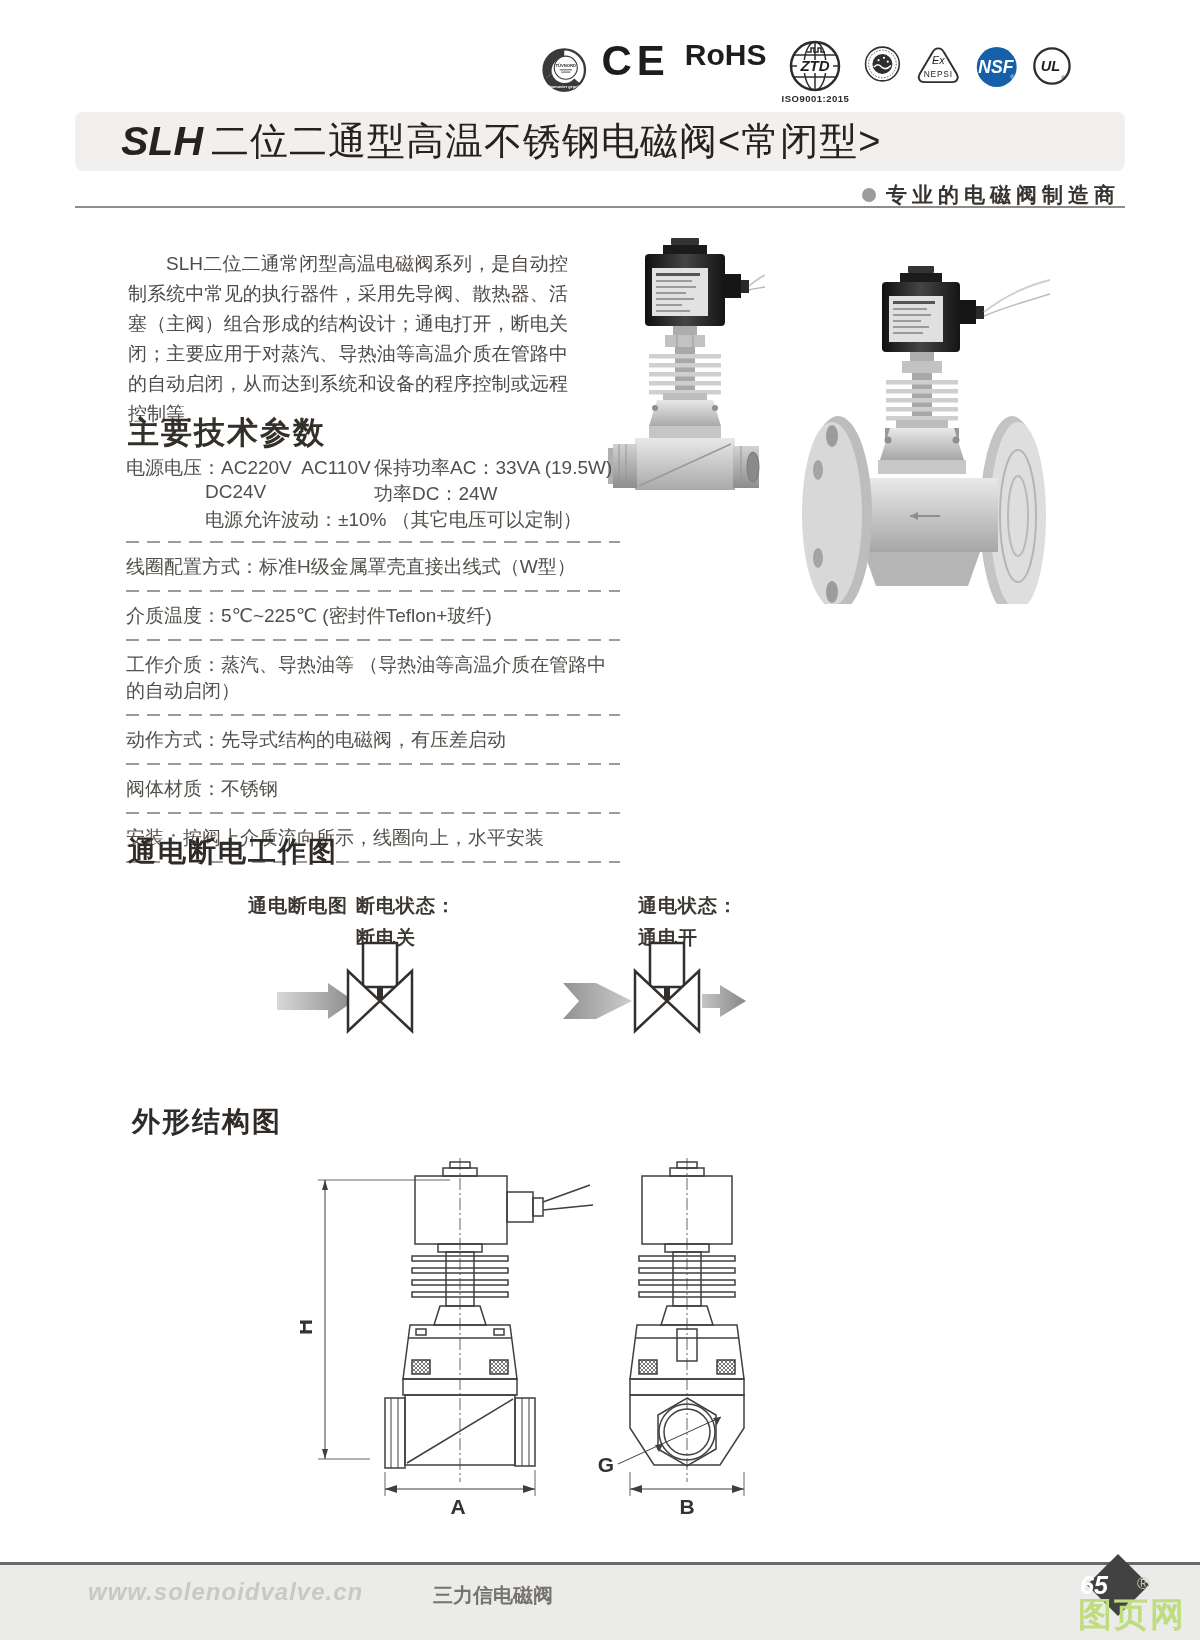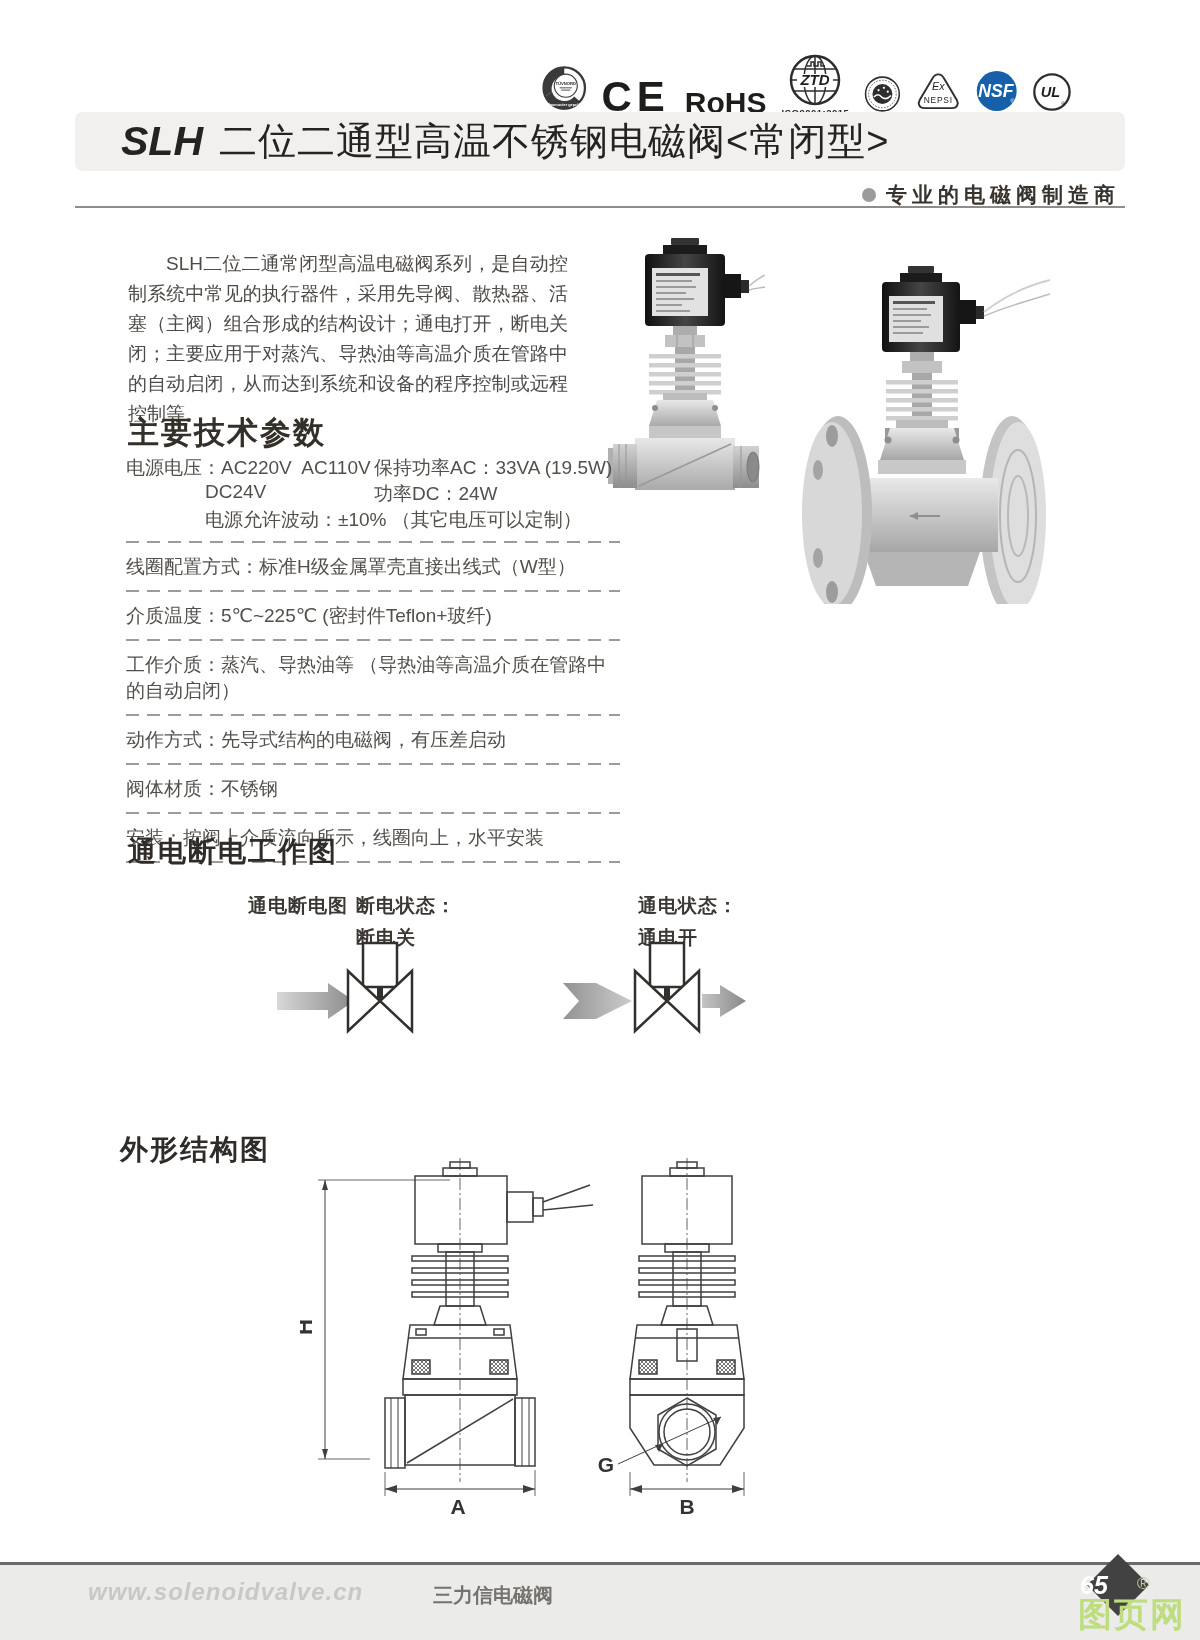--- a/index.html
+++ b/index.html
@@ -2,30 +2,30 @@
 <html><head>
 <meta charset="utf-8">
 <style>
   html,body{margin:0;padding:0;background:#fff;}
   .page{position:relative;width:1200px;height:1640px;background:#fff;overflow:hidden;
         font-family:"Liberation Sans","DejaVu Sans",sans-serif;color:#3c3835;}
   .abs{position:absolute;}
 
   
   .logo-row{position:absolute;left:542px;top:40px;width:530px;height:78px;
-            display:flex;align-items:flex-end;gap:15px;}
+            display:flex;align-items:flex-start;gap:15px;}
   .ce-text{font-size:42px;font-weight:bold;color:#1f1d1b;letter-spacing:5px;line-height:1;}
   .rohs-text{font-size:30px;font-weight:600;color:#1f1d1b;line-height:1;}
   .ztd-wrap{display:flex;flex-direction:column;align-items:center;}
   .iso-text{font-size:9.5px;font-weight:bold;color:#2a2a2a;margin-top:1px;letter-spacing:.5px;}
 
   
   .title-bar{position:absolute;left:75px;top:112px;width:1050px;height:59px;background:#f1f0ee;
              border-radius:8px;display:flex;align-items:center;padding-left:46px;box-sizing:border-box;}
-  .title-brand{font-size:41px;font-weight:bold;font-style:italic;color:#262220;margin-right:16px;}
+  .title-brand{font-size:41px;font-weight:bold;font-style:italic;color:#262220;margin-right:8px;}
   .title-text{font-size:38px;font-weight:normal;color:#262220;letter-spacing:1px;}
   .tagline{position:absolute;right:80px;top:181px;display:flex;align-items:center;gap:10px;
            font-size:21px;font-weight:bold;color:#38332e;letter-spacing:5px;}
   .tagline-dot{width:14px;height:14px;border-radius:50%;background:#9b9b9b;}
   .divider{position:absolute;left:75px;top:206px;width:1050px;height:2px;background:#8d8d8d;}
 
   
   .intro{position:absolute;left:128px;top:249px;width:440px;font-size:19px;line-height:30px;
          color:#4e4a47;text-align:justify;text-indent:2em;}
 
@@ -300,21 +300,21 @@
     <g>
       <polygon points="323,45 356,45 392,63 356,81 323,81 339,63" fill="url(#gB)"></polygon>
       <polygon points="462,56 480,56 480,47 506,63 480,79 480,70 462,70" fill="url(#gC)"></polygon>
       <rect x="410" y="5" width="34" height="44" fill="#fff" stroke="#332f2c" stroke-width="2.5"></rect>
       <rect x="424" y="49" width="6" height="13" fill="#332f2c"></rect>
       <path d="M395,33 L395,93 L427,63 Z" fill="#fff" stroke="#332f2c" stroke-width="2.5"></path>
       <path d="M459,33 L459,93 L427,63 Z" fill="#fff" stroke="#332f2c" stroke-width="2.5"></path>
     </g>
   </svg>
 
-  <div class="sec-h" style="left:120px;top:1103px;margin-top:28px;">外形结构图</div>
+  <div class="sec-h" style="left:132px;top:1103px;">外形结构图</div>
 
   <svg class="abs" style="left:300px;top:1132px;" width="460" height="400" viewBox="0 0 460 400">
     <defs>
       <pattern id="hatch" width="4" height="4" patternUnits="userSpaceOnUse">
         <path d="M0,4 L4,0 M0,0 L4,4" stroke="#555" stroke-width="0.8"></path>
       </pattern>
     </defs>
     <g stroke="#3f3f3f" stroke-width="1.5" fill="none">
 
       <line x1="160" y1="26" x2="160" y2="350" stroke-width="1" stroke="#666" stroke-dasharray="12 3 2 3"></line>

